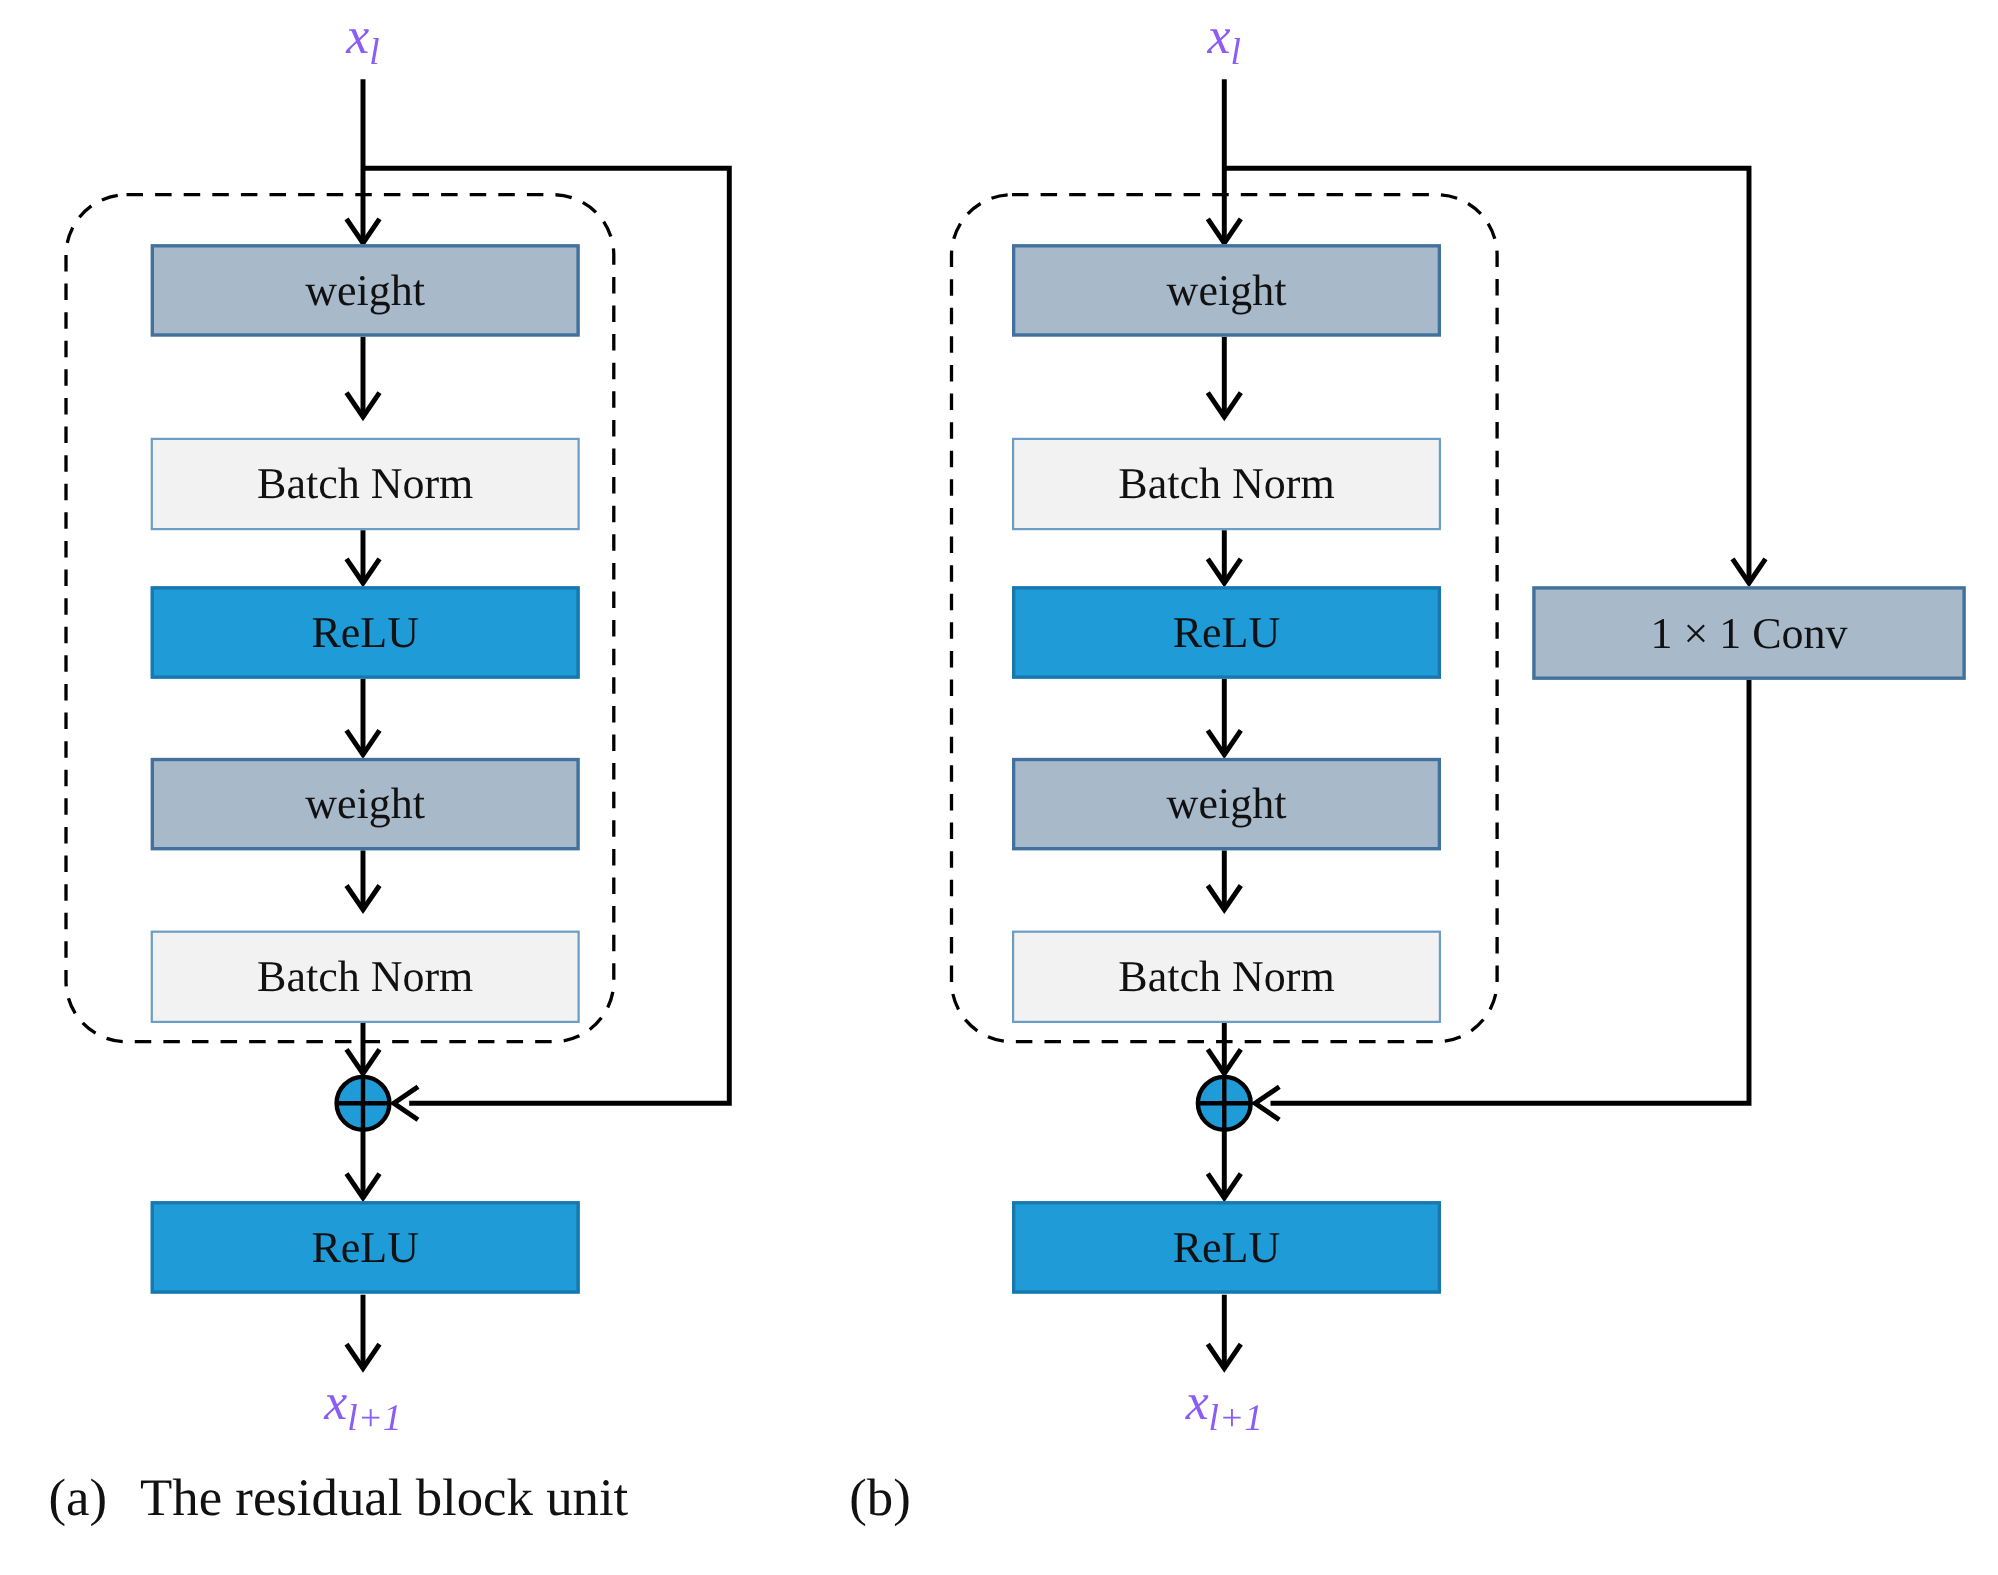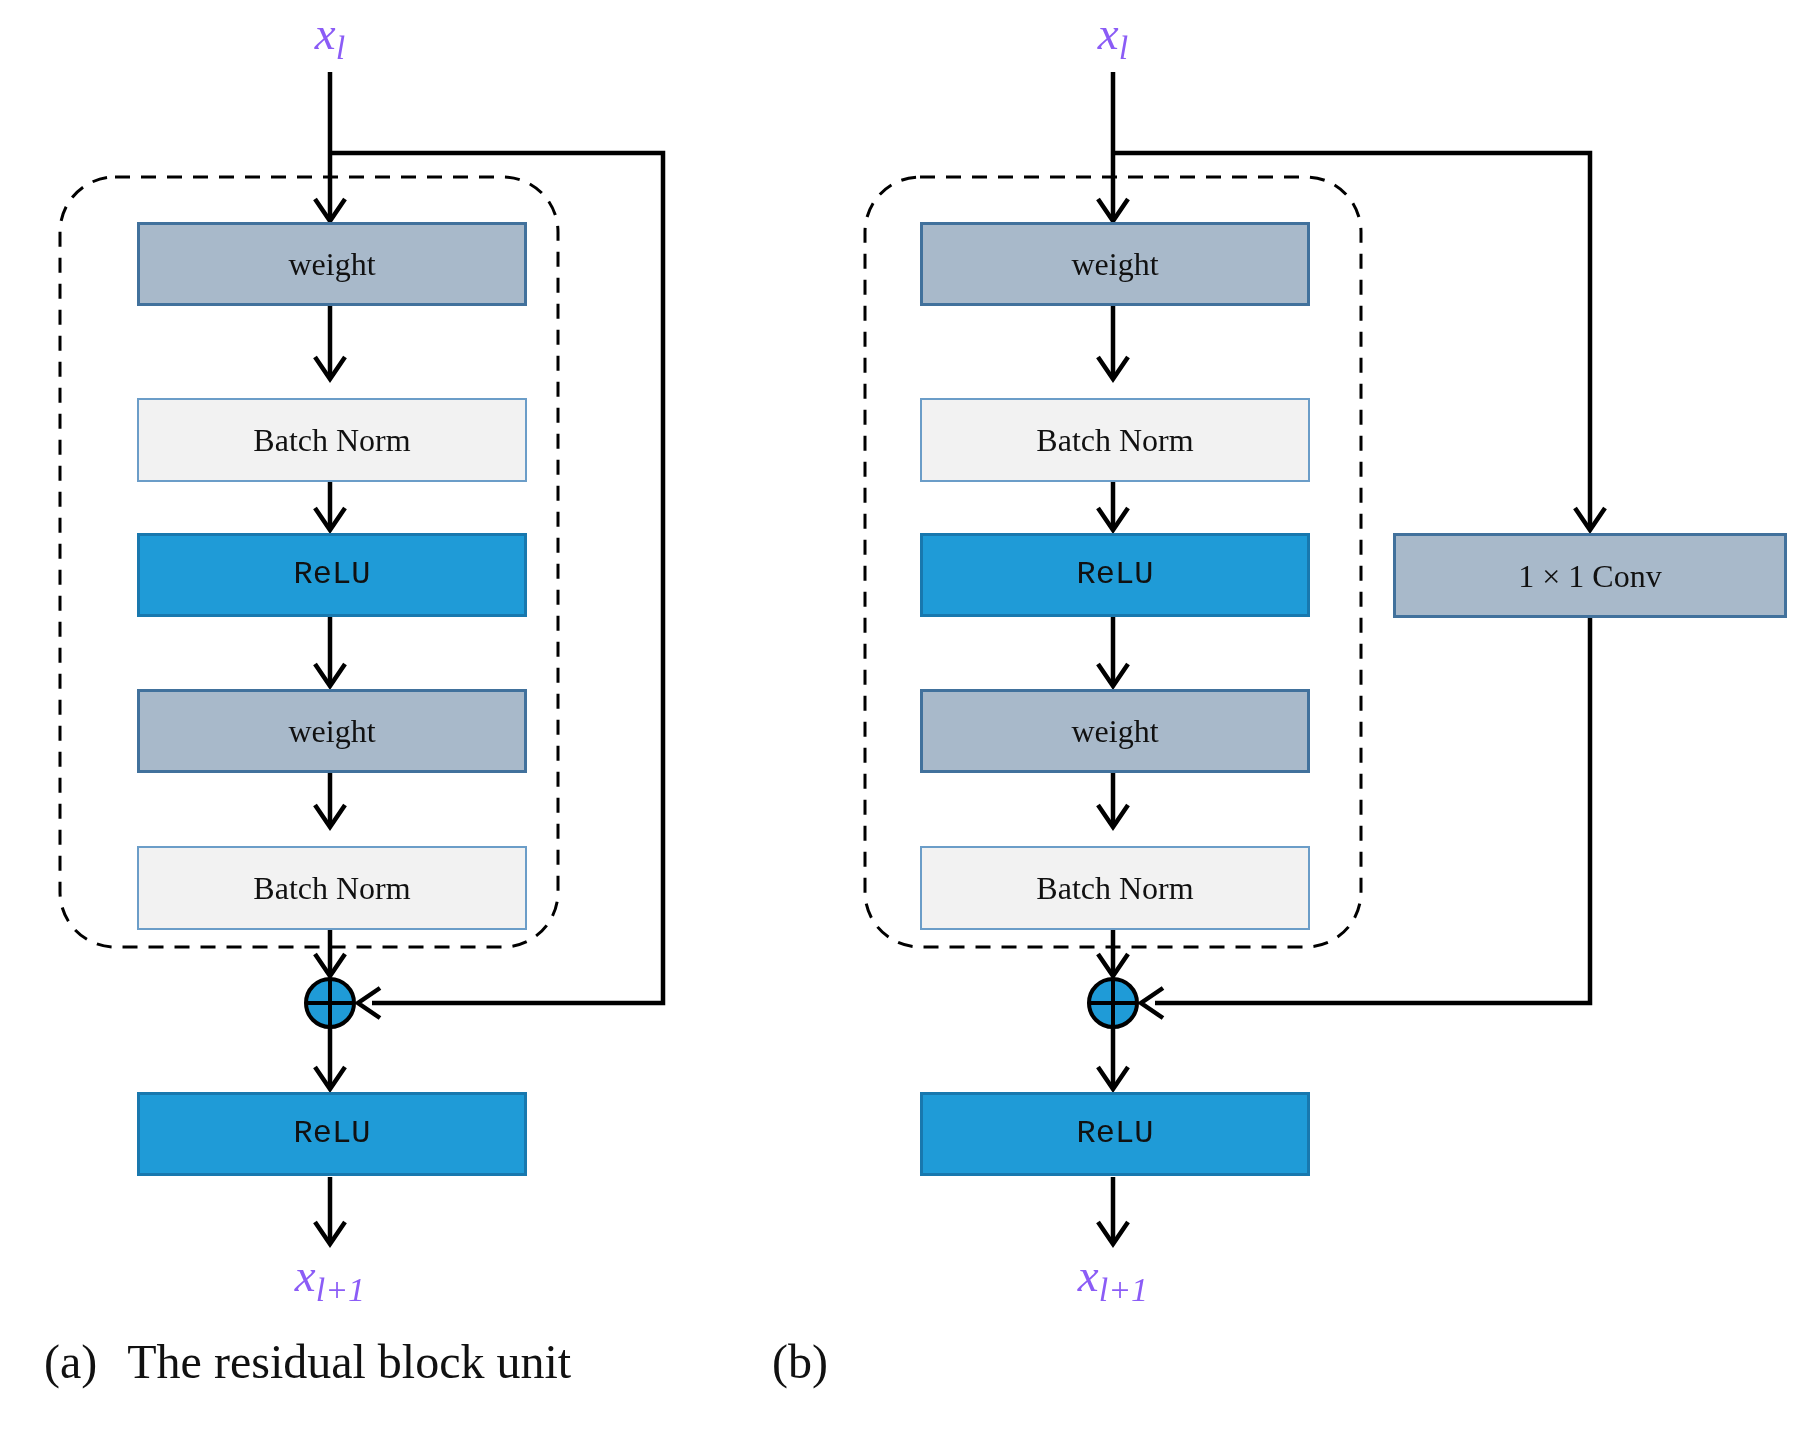--- a/index.html
+++ b/index.html
@@ -10,25 +10,25 @@
   }
   html,body{margin:0;padding:0;background:#ffffff;}
   .canvas{
     position:relative;width:1816px;height:1432px;background:#ffffff;
     font-family:"Liberation Serif", serif;overflow:hidden;
   }
   .canvas svg{position:absolute;left:0;top:0;}
   .box{
     position:absolute;width:390px;height:84px;box-sizing:border-box;
     display:flex;align-items:center;justify-content:center;
-    font-size:32px;color:#111;line-height:1;
+    font-size:40px;color:#111;line-height:1;
   }
   .box.weight{background:var(--weight-fill);border:3px solid var(--weight-border);}
   .box.bn{background:var(--bn-fill);border:2px solid var(--bn-border);margin-top:16px;}
-  .box.relu{background:var(--relu-fill);border:3px solid var(--relu-border);font-family:Liberation Mono, monospace;}
+  .box.relu{background:var(--relu-fill);border:3px solid var(--relu-border);}
   .box.conv{background:var(--weight-fill);border:3px solid var(--weight-border);width:394px;height:85px;}
   .iolabel{
     position:absolute;width:200px;text-align:center;
     font-style:italic;font-size:47px;color:#8b5cf6;
   }
   .iolabel .sub{font-size:34px;vertical-align:-10px;}
   .caption{
     position:absolute;top:1334px;display:flex;gap:30px;
     font-size:48px;color:#111;white-space:nowrap;
   }

